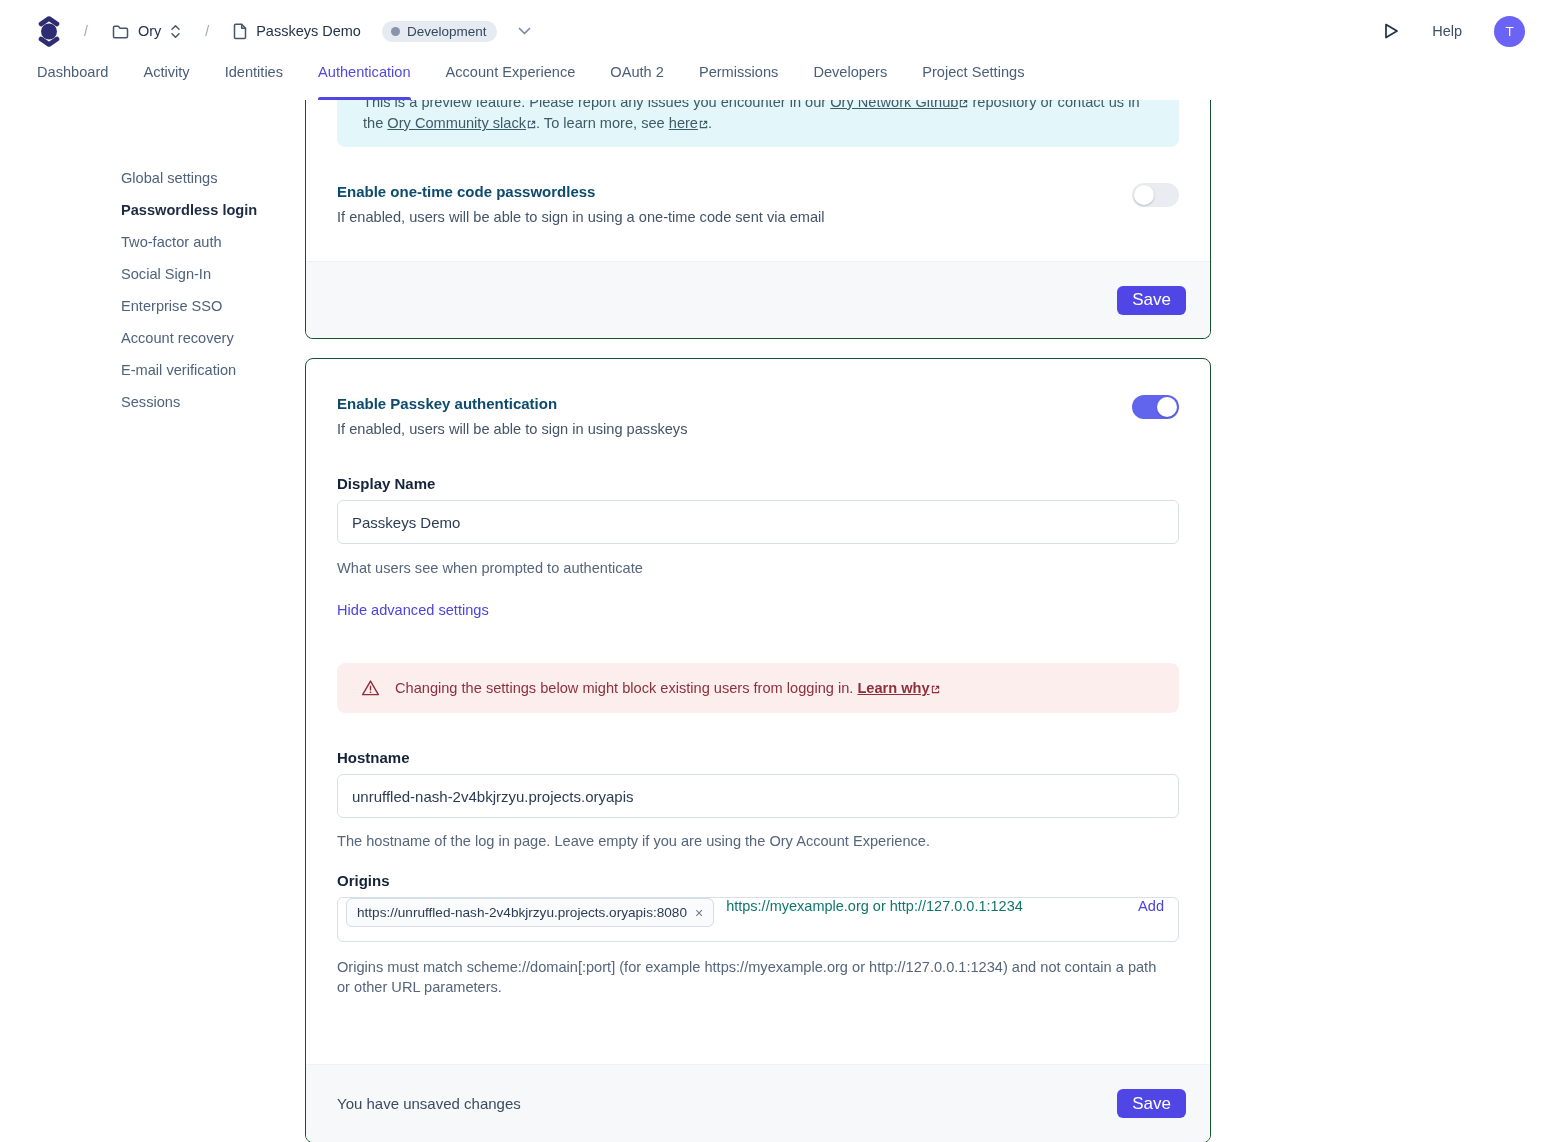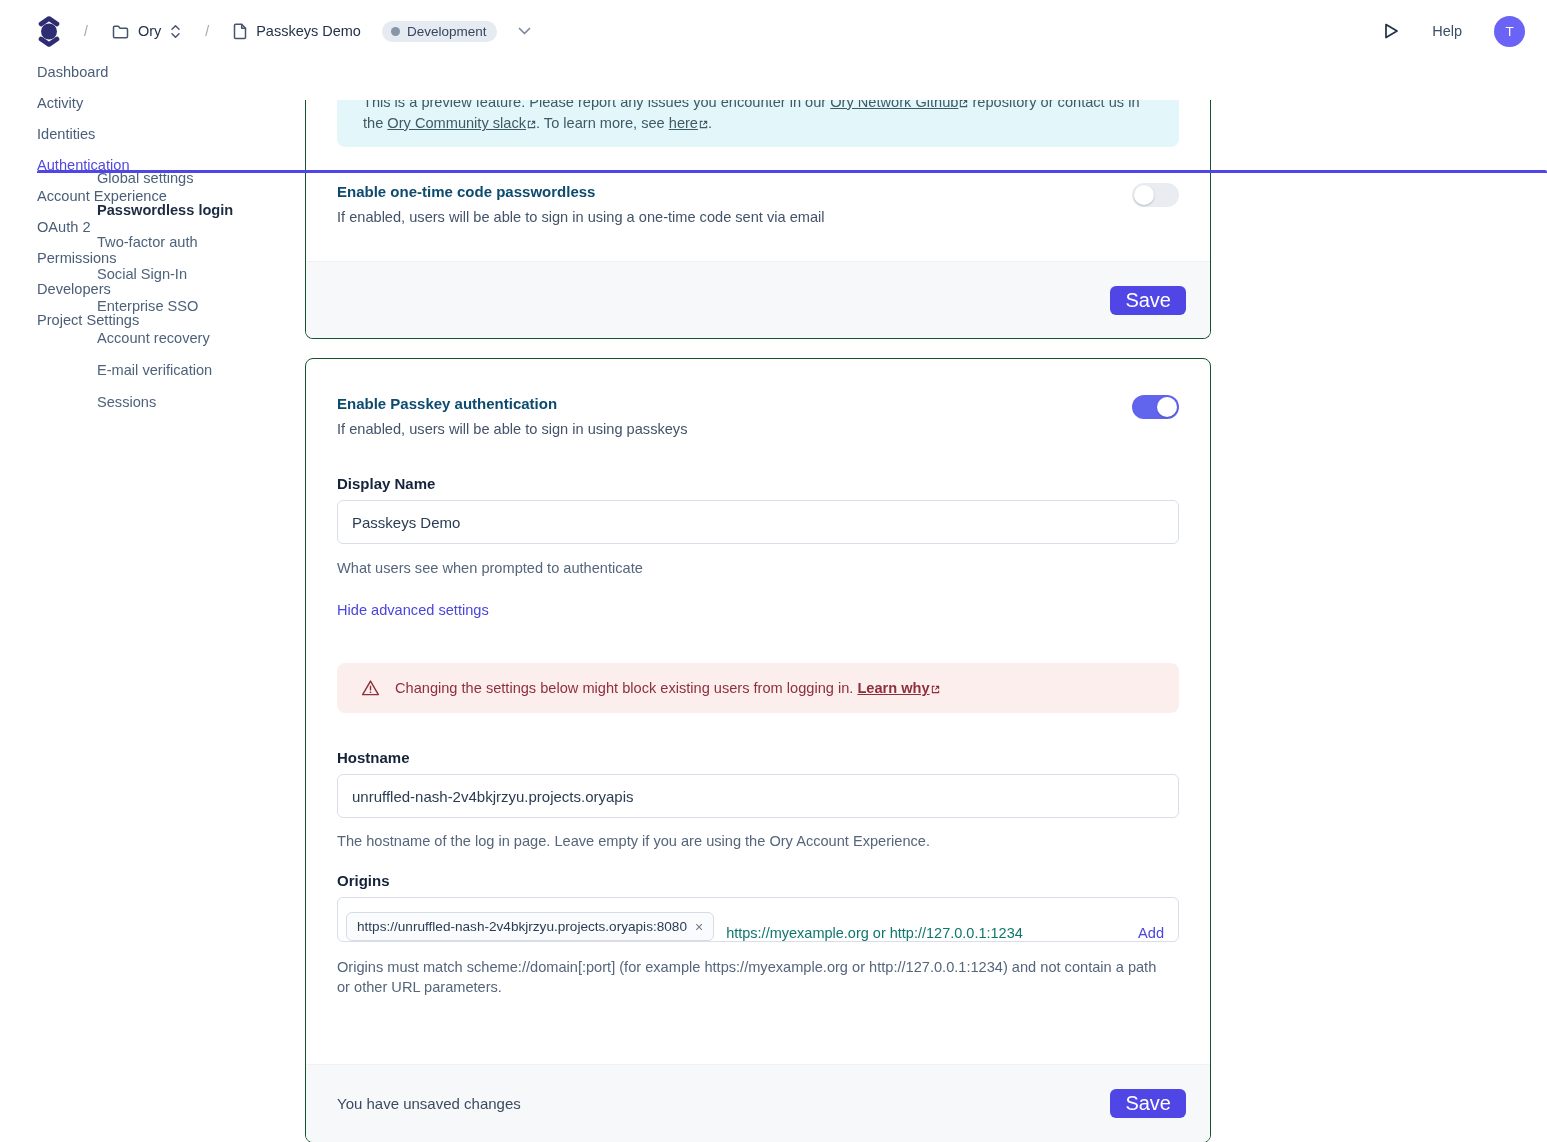--- a/index.html
+++ b/index.html
@@ -17,31 +17,31 @@
   .badge { display:inline-flex; align-items:center; gap:7px; background:#e6eaf1; border-radius:11px;
     padding:3px 11px 3px 9px; font-size:13.5px; color:#35465f; margin-left:12px; }
   .badge .dot { width:9px; height:9px; border-radius:50%; background:#8794a9; }
   .chev { margin-left:12px; }
   .topbar-right { margin-left:auto; display:flex; align-items:center; gap:32px; }
   .help { font-size:14.5px; color:#3c4d66; cursor:pointer; }
   .avatar { width:31px; height:31px; border-radius:50%; background:#6a63f6; color:#fff;
     display:flex; align-items:center; justify-content:center; font-size:13.5px; cursor:pointer; }
 
   
-  .tabs { display:flex; height:38px; padding-left:37px; gap:13px;flex-direction:column; }
+  .tabs { display:flex; height:38px; padding-left:37px; gap:35px; }
   .tab { position:relative; display:flex; align-items:flex-start; padding:2px 0 0 0;
     font-size:14.6px; color:#4a5e78; cursor:pointer; white-space:nowrap; }
   .tab.active { color:#5149e0; }
   .tab.active::after { content:""; position:absolute; left:0; right:0; bottom:0; height:3px;
     background:#4f46e5; border-radius:2px 2px 0 0; }
 
   
   .content { display:flex; width:100%; }
   .sidebar { width:305px; flex:0 0 305px; padding:70px 0 0 97px; }
-  .side-item { font-size:14.6px; color:#4e627b; margin-bottom:16px; height:16px; cursor:pointer; white-space:nowrap; }
+  .side-item { font-size:14.6px; color:#4e627b; margin-bottom:16px; height:16px; cursor:pointer; white-space:nowrap;margin-left:24px; }
   .side-item.active { color:#1d2c44; font-weight:700; }
 
   .main { width:906px; }
 
   .card { border:1px solid #14532d; border-radius:8px; background:#fff; overflow:hidden; }
   .card.first { border-top:none; border-radius:0 0 8px 8px; }
   .card + .card { margin-top:19px; }
 
   
   .banner-clip { height:47px; overflow:hidden; margin:0 31px; display:flex; }
@@ -61,36 +61,36 @@
   .toggle.on .knob { right:2px; }
   .knob { position:absolute; top:2px; width:20px; height:20px; border-radius:50%;
     background:#fff; box-shadow:0 1px 2px rgba(30,40,60,.25); }
 
   .card-footer { margin-top:36px; background:#f7f8fa; border-top:1px solid #eef1f5;
     display:flex; align-items:center; padding:0 24px; }
   .card-footer.f1 { height:77px; }
   .card-footer.f2 { height:78px; }
   .footer-status { font-size:15px; color:#3c4b60; margin-left:7px; }
   .btn-save { margin-left:auto; background:#4f46e5; color:#fff; border:none; border-radius:6px;
-    height:29px; padding:0 15px; font-size:20px; font-family:inherit; cursor:pointer; }
+    height:29px; padding:0 15px; font-size:17px; font-family:inherit; cursor:pointer; }
 
   
   .form-area { padding:0 31px; }
   .field-label { font-size:15px; font-weight:700; color:#15233a; }
   .text-input { width:100%; height:44px; border:1px solid #d8dfe9; border-radius:6px;
     padding:0 14px; font-size:15px; color:#2b3c52; font-family:inherit; background:#fff; outline:none; }
   .helper { font-size:14.6px; color:#55657b; line-height:20px; }
   .link { color:#4b44dd; font-size:14.6px; cursor:pointer; display:inline-block; }
 
   .warning { margin-top:44px; background:#fdeeee; border-radius:8px; height:50px;
     display:flex; align-items:center; padding:0 24px; gap:15px; }
   .warning .wtxt { font-size:14.6px; color:#8e2f3c; }
   .warning a { color:#8e2f3c; text-decoration:underline; font-weight:600; cursor:pointer;text-align:center; }
 
-  .origins-box { display:flex; align-items:flex-end; height:45px; border:1px solid #d8dfe9;
+  .origins-box { display:flex; align-items:flex-start; height:45px; border:1px solid #d8dfe9;
     border-radius:6px; padding:0 14px 0 8px; gap:12px; }
   .chip { display:flex; align-items:center; gap:8px; background:#fafbfd; border:1px solid #d5dce6;
     border-radius:6px; height:29px; padding:0 10px; font-size:13.6px; color:#2b3c52; white-space:nowrap; }
   .chip .x { color:#6b7a8d; font-size:14px; cursor:pointer; line-height:1; }
   .origins-ph { color:#0f766e; font-size:14.5px; flex:1 1 auto; white-space:nowrap; overflow:hidden; }
   .add-link { color:#4b44dd; font-size:14.6px; cursor:pointer; margin-left:auto; }
 
   .mt8{margin-top:8px;} .mt13{margin-top:13px;} .mt14{margin-top:14px;}
   .mt15{margin-top:15px;} .mt21{margin-top:21px;} .mt24{margin-top:24px;}
   .mt36{margin-top:36px;} .mt38{margin-top:38px;}

